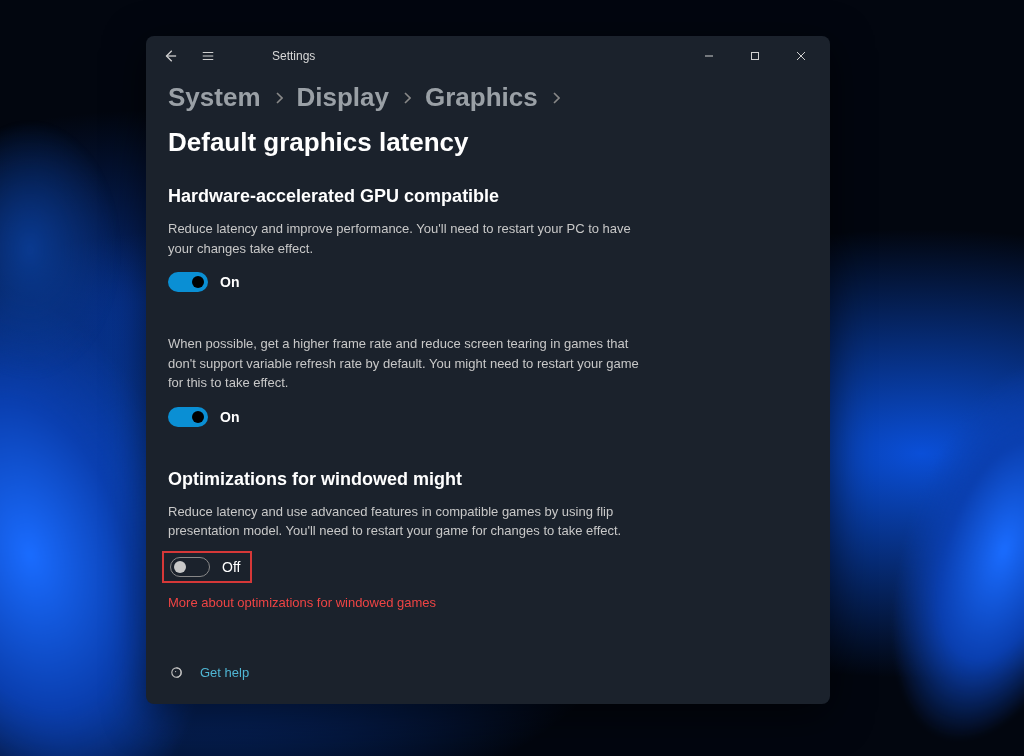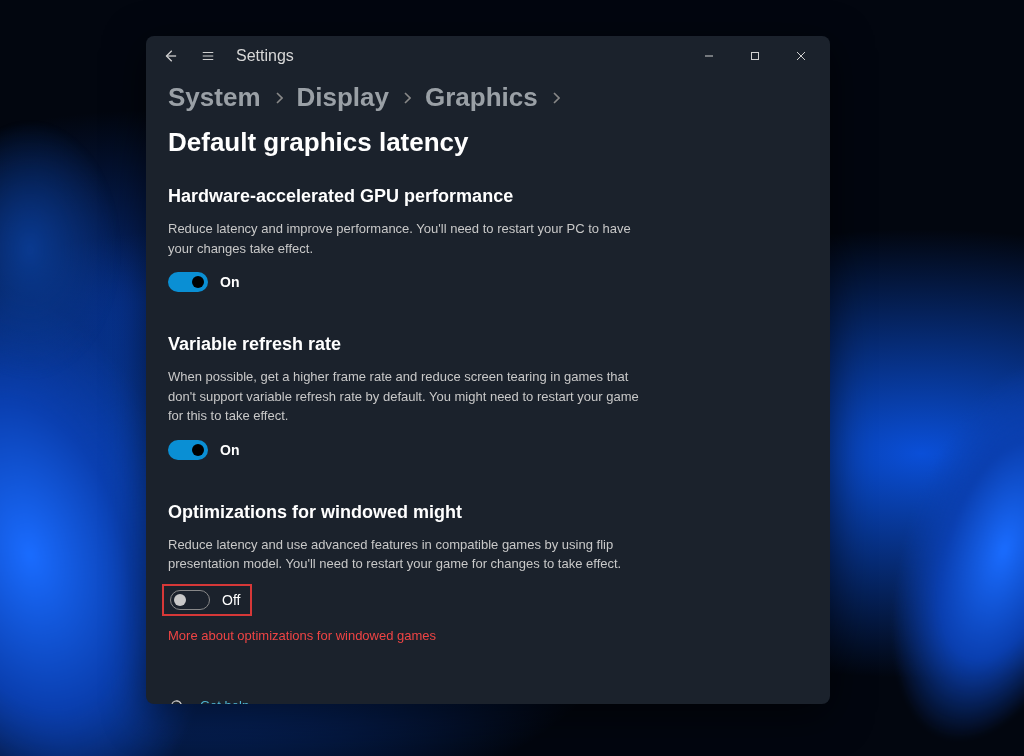--- a/index.html
+++ b/index.html
@@ -67,23 +67,24 @@
       display: flex;
       align-items: center;
       justify-content: center;
       width: 20px;
       height: 20px;
       color: #d0d0d0;
       cursor: pointer;
     }
     
     .app-title {
-      font-size: 16px;
+      font-size: 12px;
       color: #d8d8d8;
       font-weight: 400;
+      margin-left: 36px;
     }
     
     .win-controls {
       display: flex;
     }
     
     .win-btn {
       width: 46px;
       height: 32px;
       display: flex;
@@ -296,32 +297,31 @@
       <span class="crumb">Graphics</span>
       <span class="chev">
           <svg width="8" height="12" viewBox="0 0 8 12">
             <path d="M2 1l5 5-5 5" stroke="currentColor" stroke-width="1.6" fill="none"></path>
           </svg>
         </span>
       <span class="crumb current">Default graphics latency</span>
     </div>
 
     <div class="section">
-      <div class="section-title">Hardware-accelerated GPU performance</div>
+      <div class="section-title">Hardware-accelerated GPU compatible</div>
       <div class="section-desc">Reduce latency and improve performance. You'll need to restart your PC to have your changes take effect.</div>
       <div class="toggle-row">
         <div class="toggle on">
             <div class="toggle-knob"></div>
           </div>
         <span class="toggle-label">On</span>
       </div>
     </div>
 
     <div class="section">
-      <div class="section-title">Variable refresh rate</div>
       <div class="section-desc">When possible, get a higher frame rate and reduce screen tearing in games that don't support variable refresh rate by default. You might need to restart your game for this to take effect.</div>
       <div class="toggle-row">
         <div class="toggle on">
             <div class="toggle-knob"></div>
           </div>
         <span class="toggle-label">On</span>
       </div>
     </div>
 
     <div class="section" style="margin-bottom:0">

